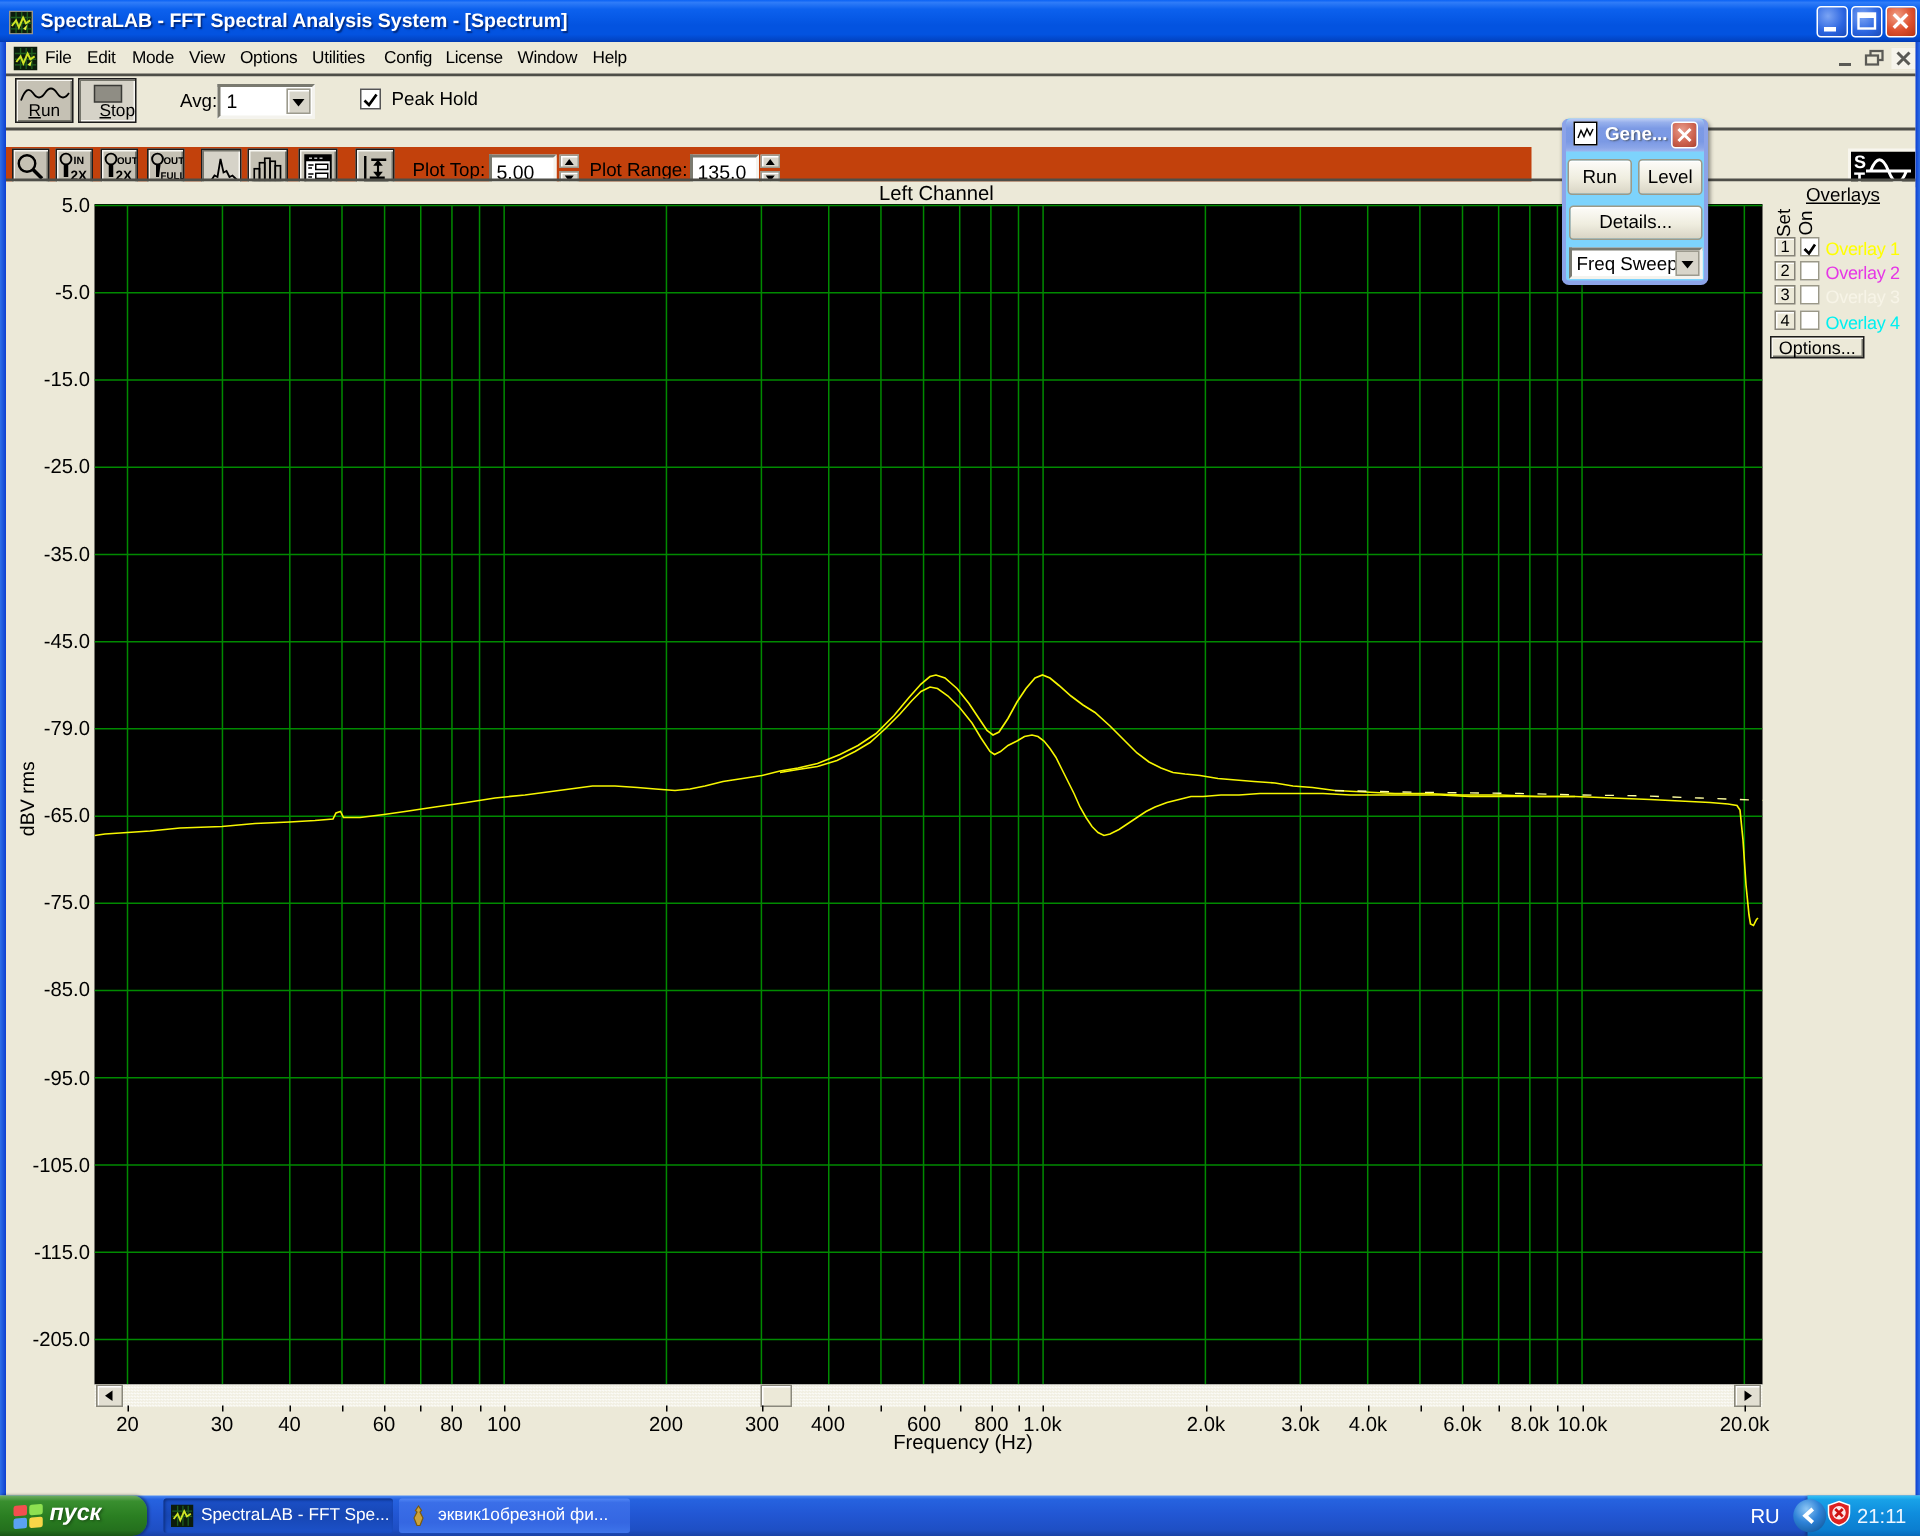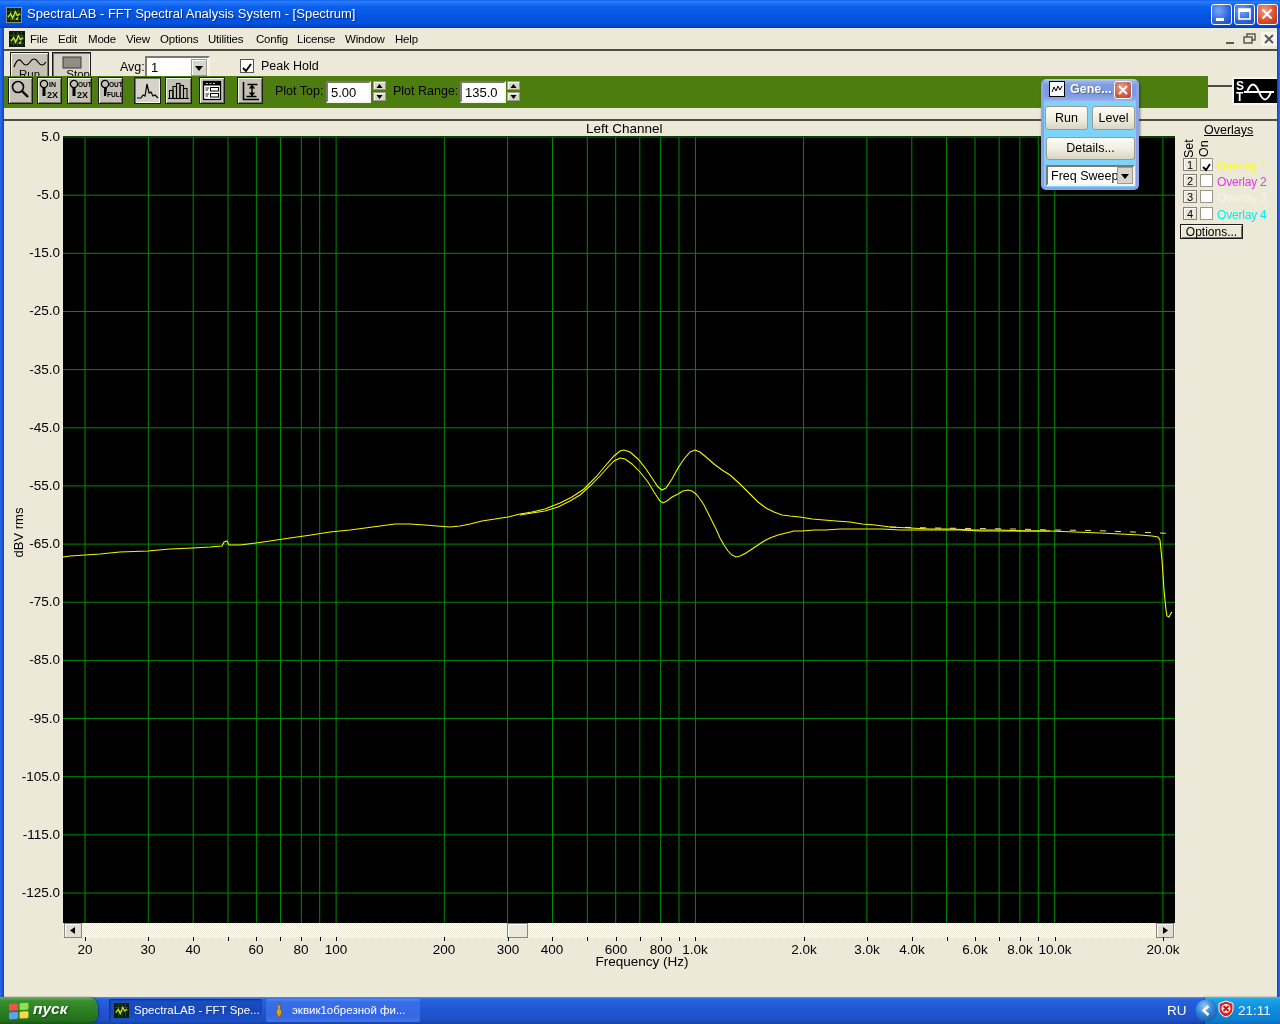--- a/index.html
+++ b/index.html
@@ -1,37 +1,37 @@
 <!DOCTYPE html>
 <html><head><meta charset="utf-8"><style>
 * { margin:0; padding:0; box-sizing:border-box; }
 html,body { width:1280px; height:1024px; overflow:hidden;
   font-family:"Liberation Sans",sans-serif; background:#ece9d8; }
 #app { position:absolute; inset:0; }
 
 #title { position:absolute; left:0; top:0; width:1280px; height:28px;
  background:linear-gradient(180deg,#0a62f5 0%,#2f7cf8 6%,#0c61ee 22%,#0353e0 60%,#0353e0 82%,#0246c8 94%,#013ab2 100%); }
-#title .txt { position:absolute; left:27px; top:6px; color:#fff; font-weight:normal;
+#title .txt { position:absolute; left:27px; top:6px; color:#fff; font-weight:bold;
  font-size:13px; text-shadow:1px 1px 1px #00287a; white-space:nowrap; }
 .appicon { position:absolute; width:16px; height:16px; }
 .capbtn { position:absolute; top:4px; width:21px; height:21px; border-radius:3px;
  border:1px solid #fff; }
 .cb-min,.cb-max { background:radial-gradient(circle at 35% 30%,#7ba4f4,#2a64e0 60%,#1b4bba); }
 .cb-x { background:radial-gradient(circle at 35% 30%,#f0a086,#dd4f2e 55%,#b53313); }
 .capbtn svg { position:absolute; left:0; top:0; }
 
 #menubar { position:absolute; left:4px; top:28px; width:1273px; height:21px;
  background:#ece9d8; }
 #menubar span { position:absolute; top:5px; font-size:11.5px; letter-spacing:-0.2px; color:#000; }
 .mdibtn { position:absolute; top:31px; width:18px; height:16px; background:#ece9d8;
  border:1px solid #ece9d8; }
 
 .sep { position:absolute; left:4px; width:1273px; background:#4e4e48; }
 #tb1 { position:absolute; left:4px; top:51px; width:1273px; height:34px; background:#ece9d8; }
-#tb2 { position:absolute; left:4px; top:76px; width:1204px; height:32px; background:#4d7c0f; }
+#tb2 { position:absolute; left:4px; top:98px; width:1017px; height:32px; background:#c2410c; }
 .btn3d { position:absolute; background:#c5c1b4; border:1px solid #1c1c1c;
  box-shadow:inset 1px 1px 0 #f8f7f2, inset -1px -1px 0 #75756b; }
 .btn3d.dn { background:#d6d3c8; box-shadow:inset 1px 1px 0 #75756b, inset -1px -1px 0 #f8f7f2;text-align:right; }
 .bigbtn { width:39px; height:30px; top:1px; text-align:center; }
 .bigbtn .lbl { position:absolute; left:0; right:0; bottom:1px; font-size:11.5px; color:#000; }
 .field { background:#fff; border:2px solid; border-color:#7a7a70 #f4f3ee #f4f3ee #7a7a70;
  position:absolute; font-size:13px; color:#000; }
 .spin { position:absolute; width:13px; }
 .spin div { position:absolute; left:0; width:13px; height:9px; background:#d8d5ca;
  border:1px solid #9c9a8e; box-shadow:inset 1px 1px 0 #fff; font-size:6px; text-align:center; }
@@ -322,28 +322,28 @@
   <polyline points="827,391 870,392 910,392.5 950,393 990,394 1030,394.5 1070,396 1110,397.5 1145,399" fill="none" stroke="#ffff9e" stroke-width="0.9" stroke-dasharray="6 9"></polyline>
   <polyline points="457,379 469,377 482,375 495,371 507,365 517,359 527,350 537,340 545,331 551,325 557,322 562,323 569,328 577,336 585,346 591,356 597,365 600,367 604,365 609,361 615,358 620,355 625,354 629,355 633,358 637,363 641,369 645,377 649,385 653,393 657,402 661,409 665,415 669,419 673,421 677,420 683,417 689,413 695,409 701,405 707,402 715,399 723,397 731,395 739,395 751,394 763,394 777,393 791,393 805,393 819,393 837,394 857,394 877,394 897,394 917,395 937,395 962,395 987,395" fill="none" stroke="#f6f600" stroke-width="1.05"></polyline>
  </svg>
 </div>
 <div class="ylab" style="top:129px">5.0</div>
 <div class="ylab" style="top:187px">-5.0</div>
 <div class="ylab" style="top:245px">-15.0</div>
 <div class="ylab" style="top:303px">-25.0</div>
 <div class="ylab" style="top:362px">-35.0</div>
 <div class="ylab" style="top:420px">-45.0</div>
-<div class="ylab" style="top:478px">-55.0</div>
+<div class="ylab" style="top:478px">-79.0</div>
 <div class="ylab" style="top:536px">-65.0</div>
 <div class="ylab" style="top:594px">-75.0</div>
 <div class="ylab" style="top:652px">-85.0</div>
 <div class="ylab" style="top:711px">-95.0</div>
 <div class="ylab" style="top:769px">-105.0</div>
 <div class="ylab" style="top:827px">-115.0</div>
-<div class="ylab" style="top:885px">-125.0</div>
+<div class="ylab" style="top:885px">-205.0</div>
 <div id="dbv">dBV rms</div>
 <div id="hscroll">
  <div class="sbtn" style="left:1px"><svg width="16" height="13">
           <path d="M10 3l-5 3.5 5 3.5z" fill="#000"></path>
         </svg></div>
  <div class="sbtn" style="right:1px"><svg width="16" height="13">
           <path d="M6 3l5 3.5-5 3.5z" fill="#000"></path>
         </svg></div>
  <div id="thumb"></div>
 </div>

